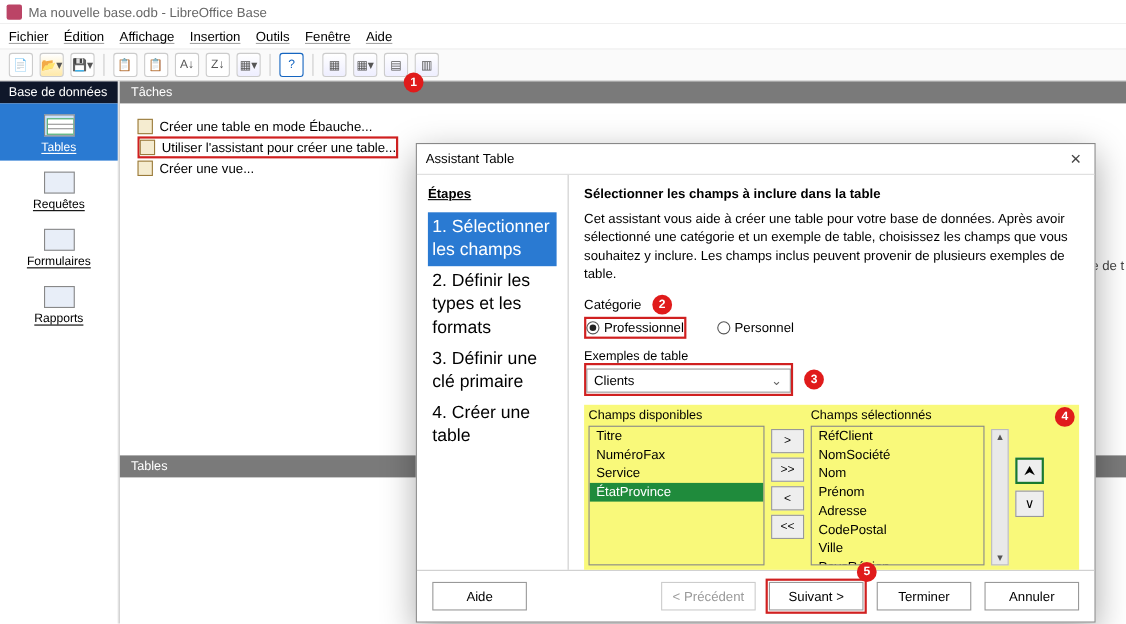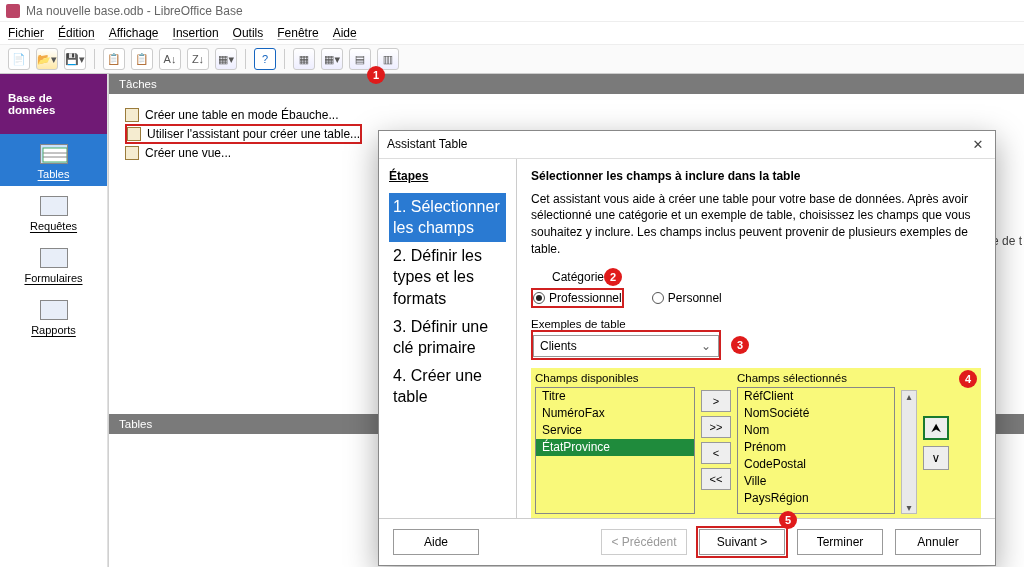--- a/index.html
+++ b/index.html
@@ -9,21 +9,21 @@
   .titlebar span { color: #666; }
   .menubar { height: 22px; display: flex; align-items: center; gap: 14px; padding: 0 8px; background: #fff; }
   .menubar span { text-decoration: underline; text-decoration-color: rgba(0,0,0,0.35); text-underline-offset: 2px; cursor: default; }
   .toolbar { height: 30px; display: flex; align-items: center; gap: 6px; padding: 0 8px; border-top: 1px solid #eee; border-bottom: 1px solid #ccc; background: #fafafa; }
   .tbtn { width: 22px; height: 22px; border: 1px solid #ccc; border-radius: 3px; display: flex; align-items: center; justify-content: center; background: #fff; font-size: 11px; color: #555; }
   .tbtn.yel { background: linear-gradient(#fff, #ffe9a8); }
   .tbtn.grid { background: linear-gradient(#fff, #eef); }
   .tsep { width: 1px; height: 20px; background: #ccc; margin: 0 2px; }
   .main { display: flex; height: calc(567px - 22px - 22px - 30px); }
   .sidepanel { width: 108px; background: #fff; border-right: 1px solid #e0e0e0; display: flex; flex-direction: column; }
-  .side-head { background: #701a75; color: #fff; padding: 18px 8px; font-size: 11.5px; font-weight: bold; }
+  .side-head { background: #0f172a; color: #fff; padding: 4px 8px; font-size: 11.5px; }
   .side-item { display: flex; flex-direction: column; align-items: center; gap: 4px; padding: 10px 4px 6px; cursor: default; }
   .side-item .icn { width: 28px; height: 20px; border: 1px solid #888; background: #e8eef8; }
   .side-item.sel { background: #2a7ad2; color: #fff; }
   .side-item.sel .icn { display:flex; }
   .side-item span { font-size: 11px; text-decoration: underline; text-underline-offset: 2px; }
   .content { flex: 1; display: flex; flex-direction: column; border-left: 1px solid #d0d0d0; position: relative; }
   .content-head { background: #7a7a7a; color: #fff; padding: 4px 10px; font-size: 11.5px; }
   .tasks { padding: 12px 16px 8px; min-height: 180px; }
   .task-row { display: flex; align-items: center; gap: 6px; padding: 2px 0; color: #1a5fb4; }
   .task-row .ticon { width: 14px; height: 14px; border: 1px solid #9a7b3b; background: #f5ecd0; }
@@ -172,21 +172,21 @@
       <h4>Étapes</h4>
       <div class="step cur">1. Sélectionner les champs</div>
       <div class="step">2. Définir les types et les formats</div>
       <div class="step">3. Définir une clé primaire</div>
       <div class="step">4. Créer une table</div>
     </div>
     <div class="dlg-main">
       <h4>Sélectionner les champs à inclure dans la table</h4>
       <div class="helptext">Cet assistant vous aide à créer une table pour votre base de données. Après avoir sélectionné une catégorie et un exemple de table, choisissez les champs que vous souhaitez y inclure. Les champs inclus peuvent provenir de plusieurs exemples de table.</div>
 
-      <div class="lbl-sm" style="display:flex;align-items:center;margin-left:21px;">
+      <div class="lbl-sm" style="display:flex;align-items:center;gap:10px;">
         <span>Catégorie</span>
         <div class="callout" style="position:static;flex:none;">2</div>
       </div>
       <div class="row" style="margin-top:2px;">
         <div class="box-red">
           <div class="radio-wrap">
             <span class="radio sel"></span>
             <span>Professionnel</span>
           </div>
         </div>
@@ -223,20 +223,21 @@
           <div class="mbtn">&lt;</div>
           <div class="mbtn">&lt;&lt;</div>
         </div>
         <div class="fz-col" style="width:158px;">
           <div class="lab">Champs sélectionnés</div>
           <div class="listbox y">
             <div class="li">RéfClient</div>
             <div class="li">NomSociété</div>
             <div class="li">Nom</div>
             <div class="li">Prénom</div>
+            <div class="li">Adresse</div>
             <div class="li">CodePostal</div>
             <div class="li">Ville</div>
             <div class="li">PaysRégion</div>
           </div>
         </div>
         <div class="scroll">
           <span class="arr">▴</span>
           <span class="arr">▾</span>
         </div>
         <div class="updown">

